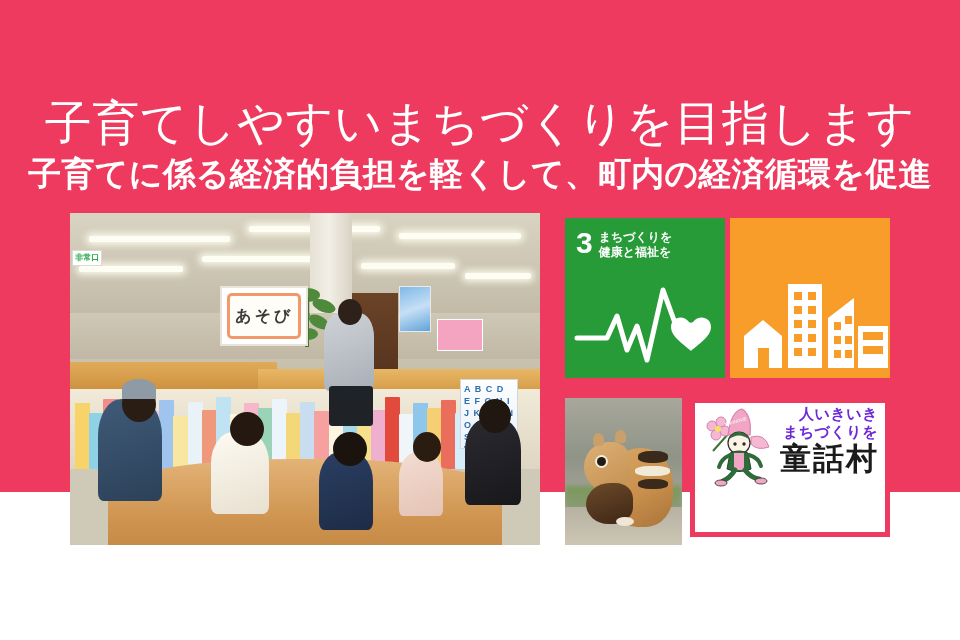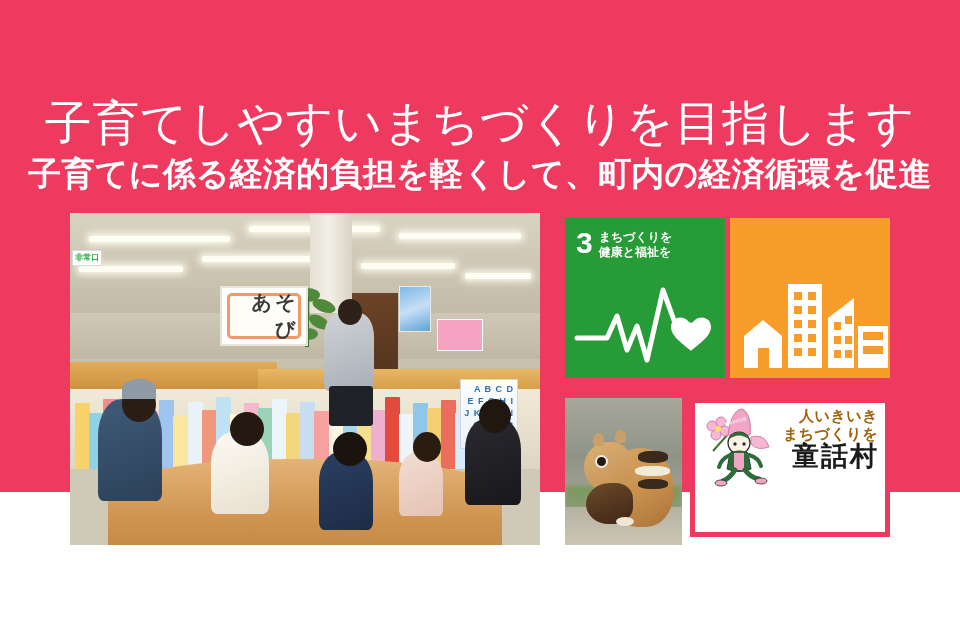--- a/index.html
+++ b/index.html
@@ -40,21 +40,20 @@
     white-space: nowrap;
   }
 
   
   .photo-main {
     position: absolute;
     left: 70px; top: 213px;
     width: 470px; height: 332px;
     overflow: hidden;
     background: #cfc9b8;
-    text-align: right;
   }
   .ph-ceiling {
     position: absolute; left: 0; top: 0; width: 100%; height: 30%;
     background: linear-gradient(180deg,#d9d3c2 0%,#cdc6b4 55%,#c3bba8 100%);
   }
   .ph-light {
     position: absolute; height: 6px; background: #fdfdf4; border-radius: 2px;
     box-shadow: 0 0 7px 3px rgba(255,255,240,.85);
   }
   .ph-column {
@@ -72,21 +71,21 @@
   .ph-sign {
     position: absolute; left: 32%; top: 22%;
     width: 88px; height: 60px;
     background: #ffffff; border: 2px solid #e8e4d8;
     display: flex; align-items: center; justify-content: center;
   }
   .ph-sign-inner {
     width: 74px; height: 46px; border: 3px solid #f09a6b; border-radius: 5px;
     background:#fffdf8;
     display:flex; align-items:center; justify-content:center;
-    color:#3b3b3b; font-size:20px; letter-spacing:3px; font-weight:700;
+    color:#3b3b3b; font-size:16px; letter-spacing:3px; font-weight:700;
   }
   .ph-plant {
     position: absolute; left: 44%; top: 20%; width: 62px; height: 78px;
   }
   .ph-poster {
     position: absolute; left: 70%; top: 22%; width: 32px; height: 46px;
     background: linear-gradient(160deg,#7fb9e8,#c6dff5 50%,#5fa3d9);
     border: 1px solid #e9e9e9;
   }
   .ph-shelfA {
@@ -203,27 +202,28 @@
     left: 690px; top: 398px;
     width: 200px; height: 139px;
     background: #ffffff;
     border: 5px solid #ee3a5e;
     overflow: hidden;
   }
   .logo-inner { position: relative; width: 100%; height: 100%; background:#fff; }
   .logo-catch {
     position: absolute; right: 7px; top: 4px;
     text-align: right;
-    color: #a16207;
+    color: #6d28d9;
     font-size: 15px; line-height: 18px; font-weight: 700;
     letter-spacing: 0.5px;
+    font-family: Liberation Mono, monospace;
   }
   .logo-douwa {
     position: absolute; right: 6px; top: 40px;
-    color: #1b1b1b; font-size: 27px; font-weight: 700; letter-spacing: 2px;
+    color: #1b1b1b; font-size: 31px; font-weight: 700; letter-spacing: 2px;
     line-height: 1;
   }
   .logo-taki {
     position: absolute; left: 8px; bottom: 4px;
     color: #1b1b1b; font-size: 37px; font-weight: 700; letter-spacing: 1px;
     line-height: 1;
   }
   .logo-fairy { position: absolute; left: 8px; top: 4px; width: 74px; height: 82px; }
 
   .lbl { user-select: none; }

